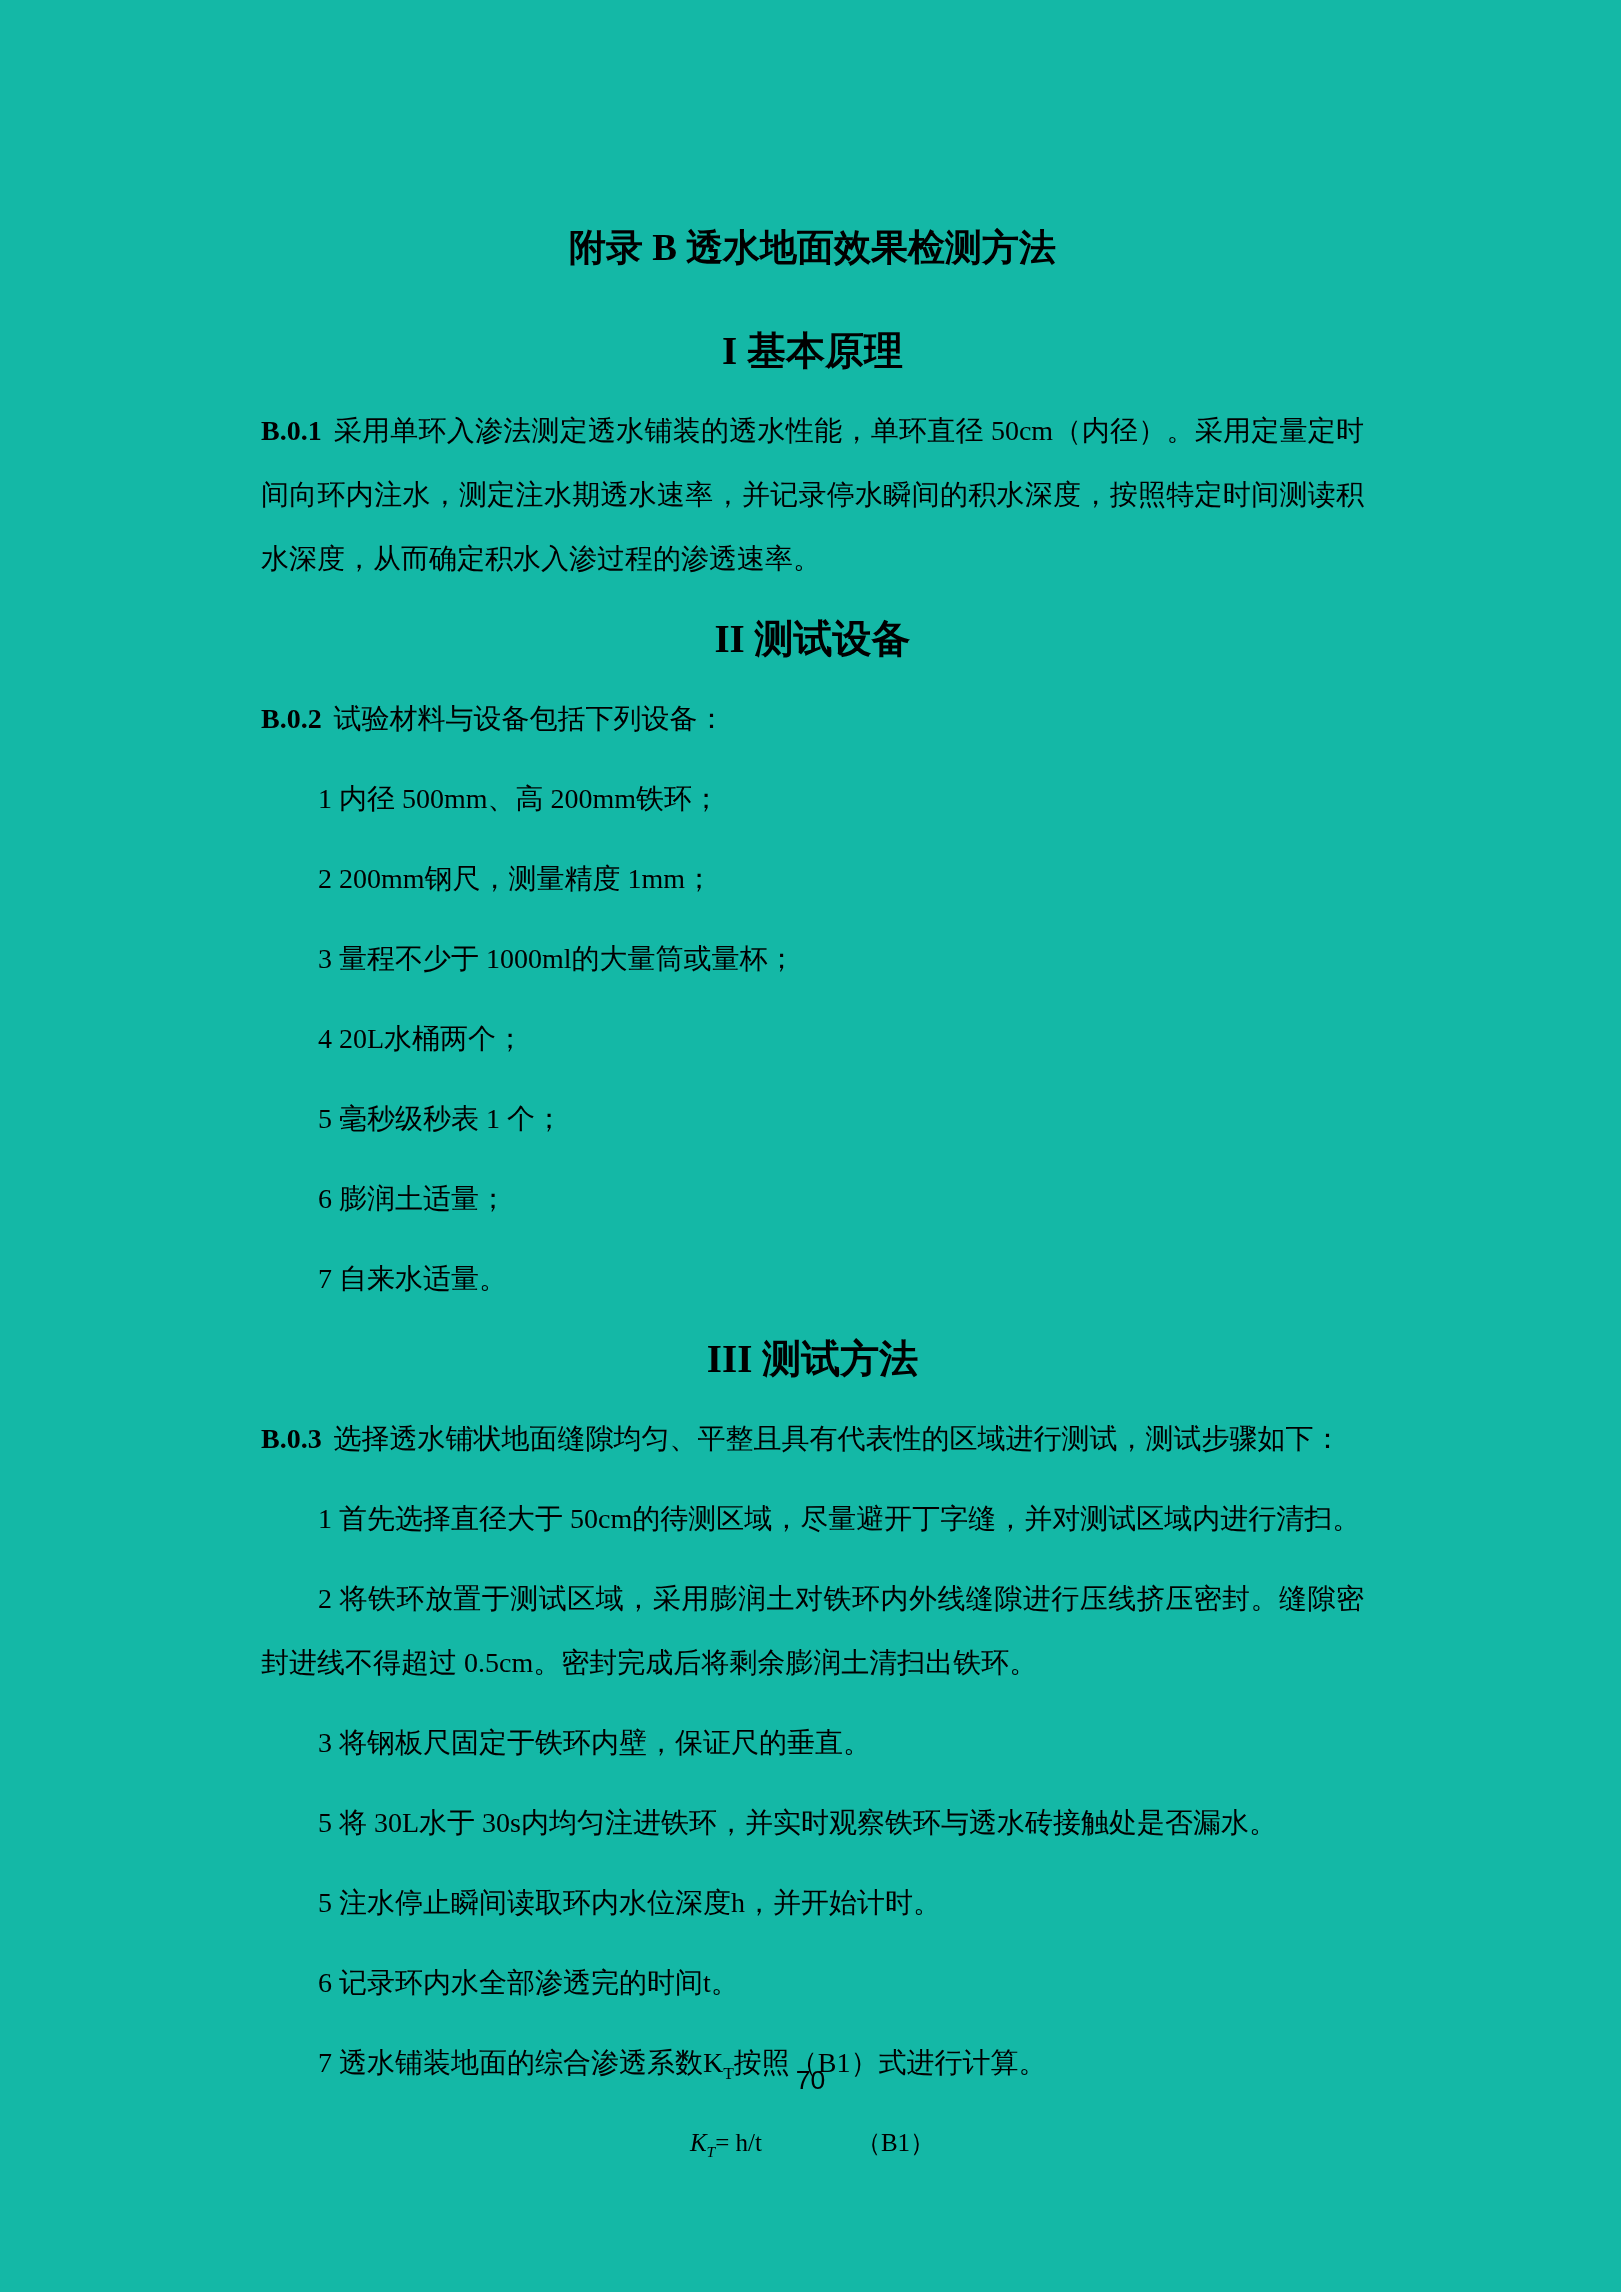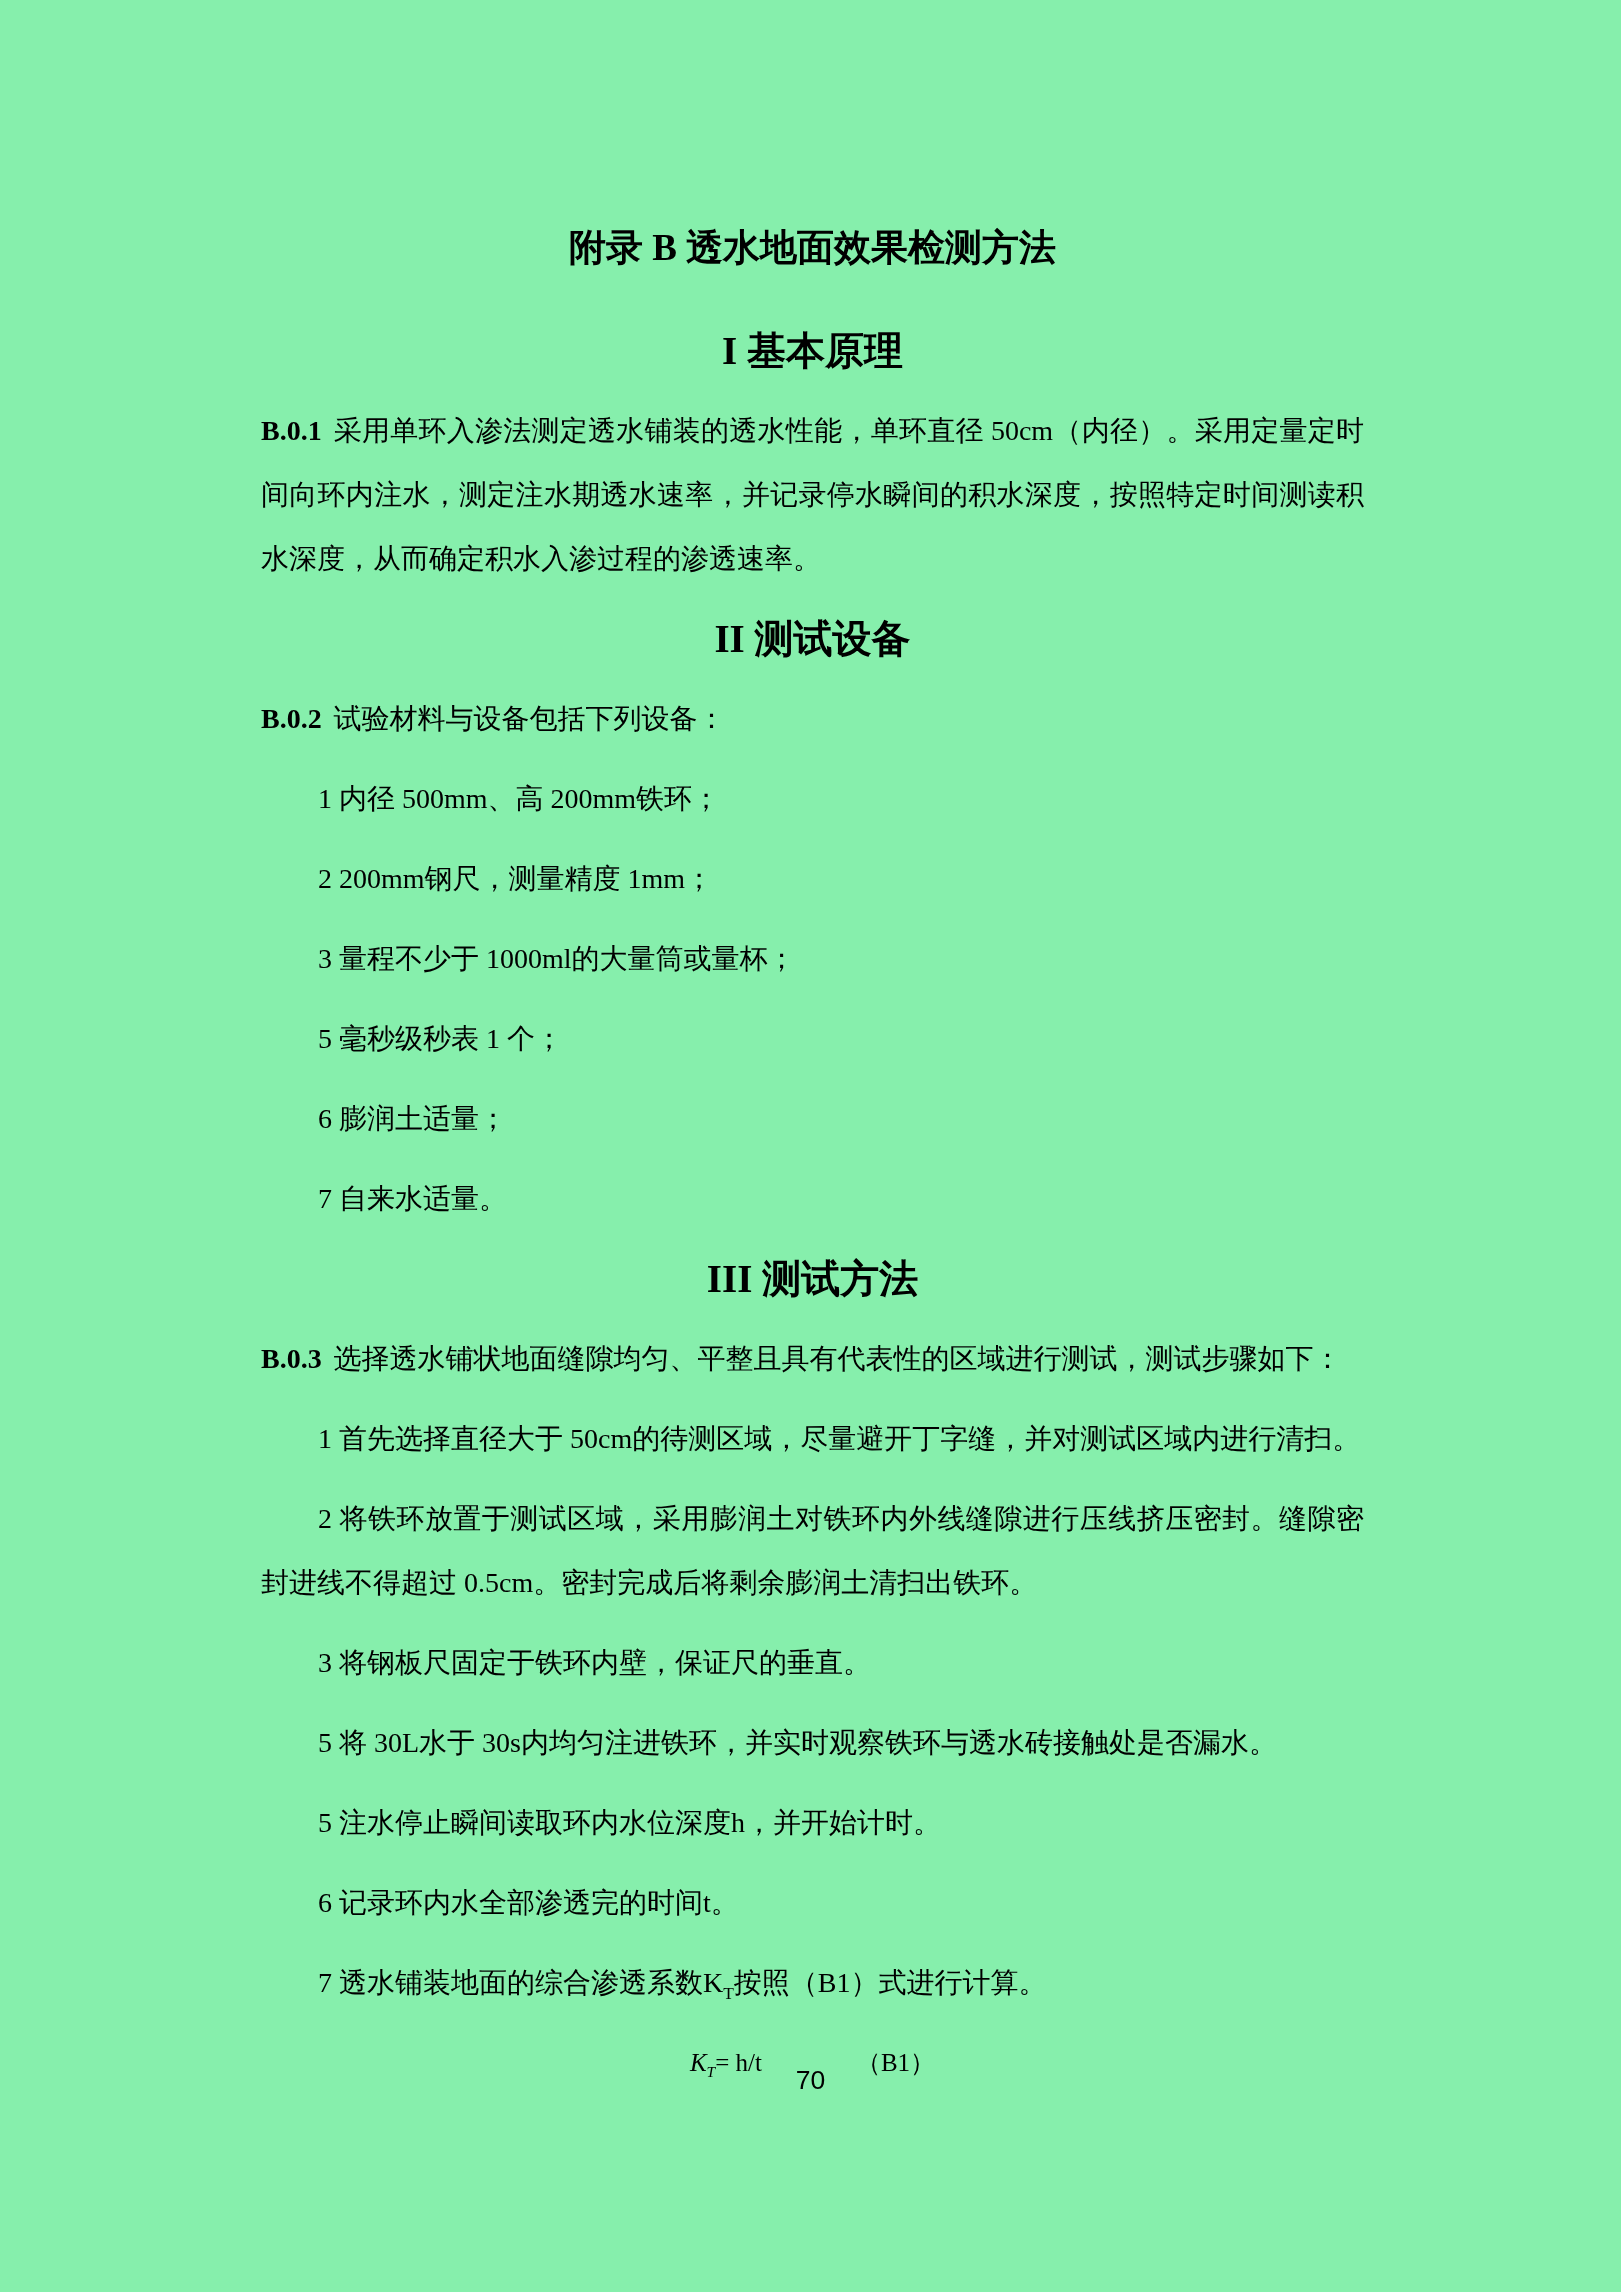--- a/index.html
+++ b/index.html
@@ -4,21 +4,21 @@
 <style>
   html, body {
     margin: 0;
     padding: 0;
     background: #ffffff;
   }
   .page {
     position: relative;
     width: 1621px;
     height: 2293px;
-    background: #86efac;
+    background: #14b8a6;
     color: #000000;
     font-family: "Liberation Serif", "DejaVu Serif", serif;
     overflow: hidden;
   }
   .content {
     position: absolute;
     left: 245px;
     top: 0;
     width: 1135px;
   }
@@ -97,20 +97,21 @@
 
     <h2 class="sec-heading first">I 基本原理</h2>
     <p class="clause"><span class="clause-label">B.0.1</span><span class="clause-text">采用单环入渗法测定透水铺装的透水性能，单环直径 50cm（内径）。采用定量定时间向环内注水，测定注水期透水速率，并记录停水瞬间的积水深度，按照特定时间测读积水深度，从而确定积水入渗过程的渗透速率。</span></p>
 
     <h2 class="sec-heading">II 测试设备</h2>
     <p class="clause"><span class="clause-label">B.0.2</span><span class="clause-text">试验材料与设备包括下列设备：</span></p>
 
     <p class="list-item">1 内径 500mm、高 200mm铁环；</p>
     <p class="list-item">2 200mm钢尺，测量精度 1mm；</p>
     <p class="list-item">3 量程不少于 1000ml的大量筒或量杯；</p>
+    <p class="list-item">4 20L水桶两个；</p>
     <p class="list-item">5 毫秒级秒表 1 个；</p>
     <p class="list-item">6 膨润土适量；</p>
     <p class="list-item">7 自来水适量。</p>
 
     <h2 class="sec-heading">III 测试方法</h2>
     <p class="clause"><span class="clause-label">B.0.3</span><span class="clause-text">选择透水铺状地面缝隙均匀、平整且具有代表性的区域进行测试，测试步骤如下：</span></p>
 
     <p class="list-item">1 首先选择直径大于 50cm的待测区域，尽量避开丁字缝，并对测试区域内进行清扫。</p>
     <p class="list-item">2 将铁环放置于测试区域，采用膨润土对铁环内外线缝隙进行压线挤压密封。缝隙密封进线不得超过 0.5cm。密封完成后将剩余膨润土清扫出铁环。</p>
     <p class="list-item">3 将钢板尺固定于铁环内壁，保证尺的垂直。</p>

